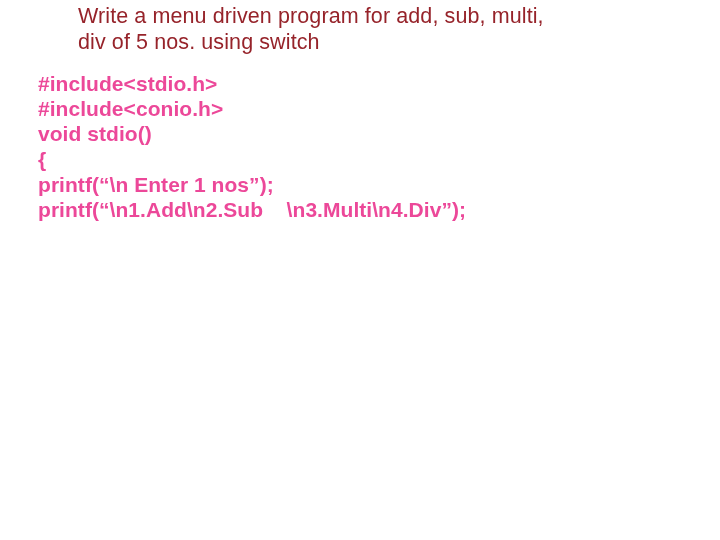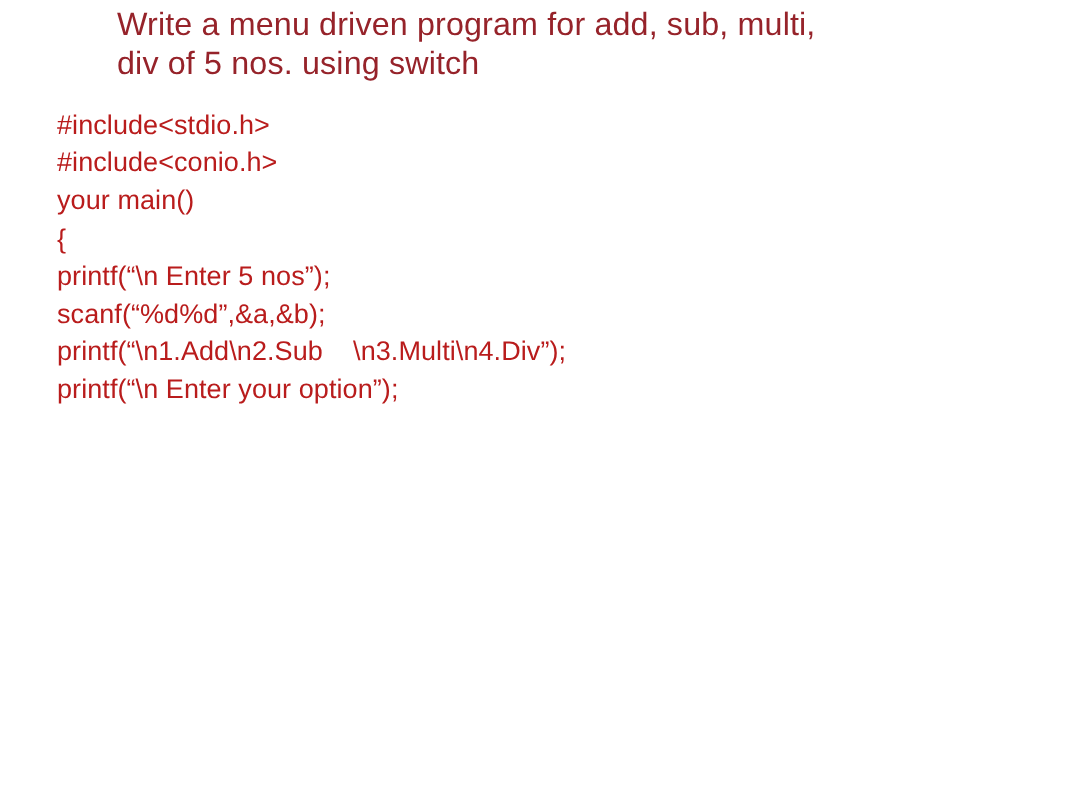--- a/index.html
+++ b/index.html
@@ -34,42 +34,40 @@
     letter-spacing: 0.1px;
     white-space: pre;
   }
   .code-block {
     position: absolute;
     left: 38px;
     top: 71px;
     width: 660px;
   }
   .code-line {
-    color: #b91c1c;
-    font-size: 18px;
+    color: #ec4899;
+    font-size: 21px;
     line-height: 25.2px;
-    font-weight: normal;
+    font-weight: bold;
     letter-spacing: 0.05px;
     white-space: pre;
   }
 </style>
 </head>
 <body>
 
 <div class="slide">
 
   <div class="title-block">
     <div class="title-line">Write a menu driven program for add, sub, multi,</div>
     <div class="title-line">div of 5 nos. using switch</div>
   </div>
 
   <div class="code-block">
     <div class="code-line">#include&lt;stdio.h&gt;</div>
     <div class="code-line">#include&lt;conio.h&gt;</div>
-    <div class="code-line">your main()</div>
+    <div class="code-line">void stdio()</div>
     <div class="code-line">{</div>
-    <div class="code-line">printf(“\n Enter 5 nos”);</div>
-    <div class="code-line">scanf(“%d%d”,&amp;a,&amp;b);</div>
+    <div class="code-line">printf(“\n Enter 1 nos”);</div>
     <div class="code-line">printf(“\n1.Add\n2.Sub    \n3.Multi\n4.Div”);</div>
-    <div class="code-line">printf(“\n Enter your option”);</div>
   </div>
 
 </div>
 
 </body></html>

